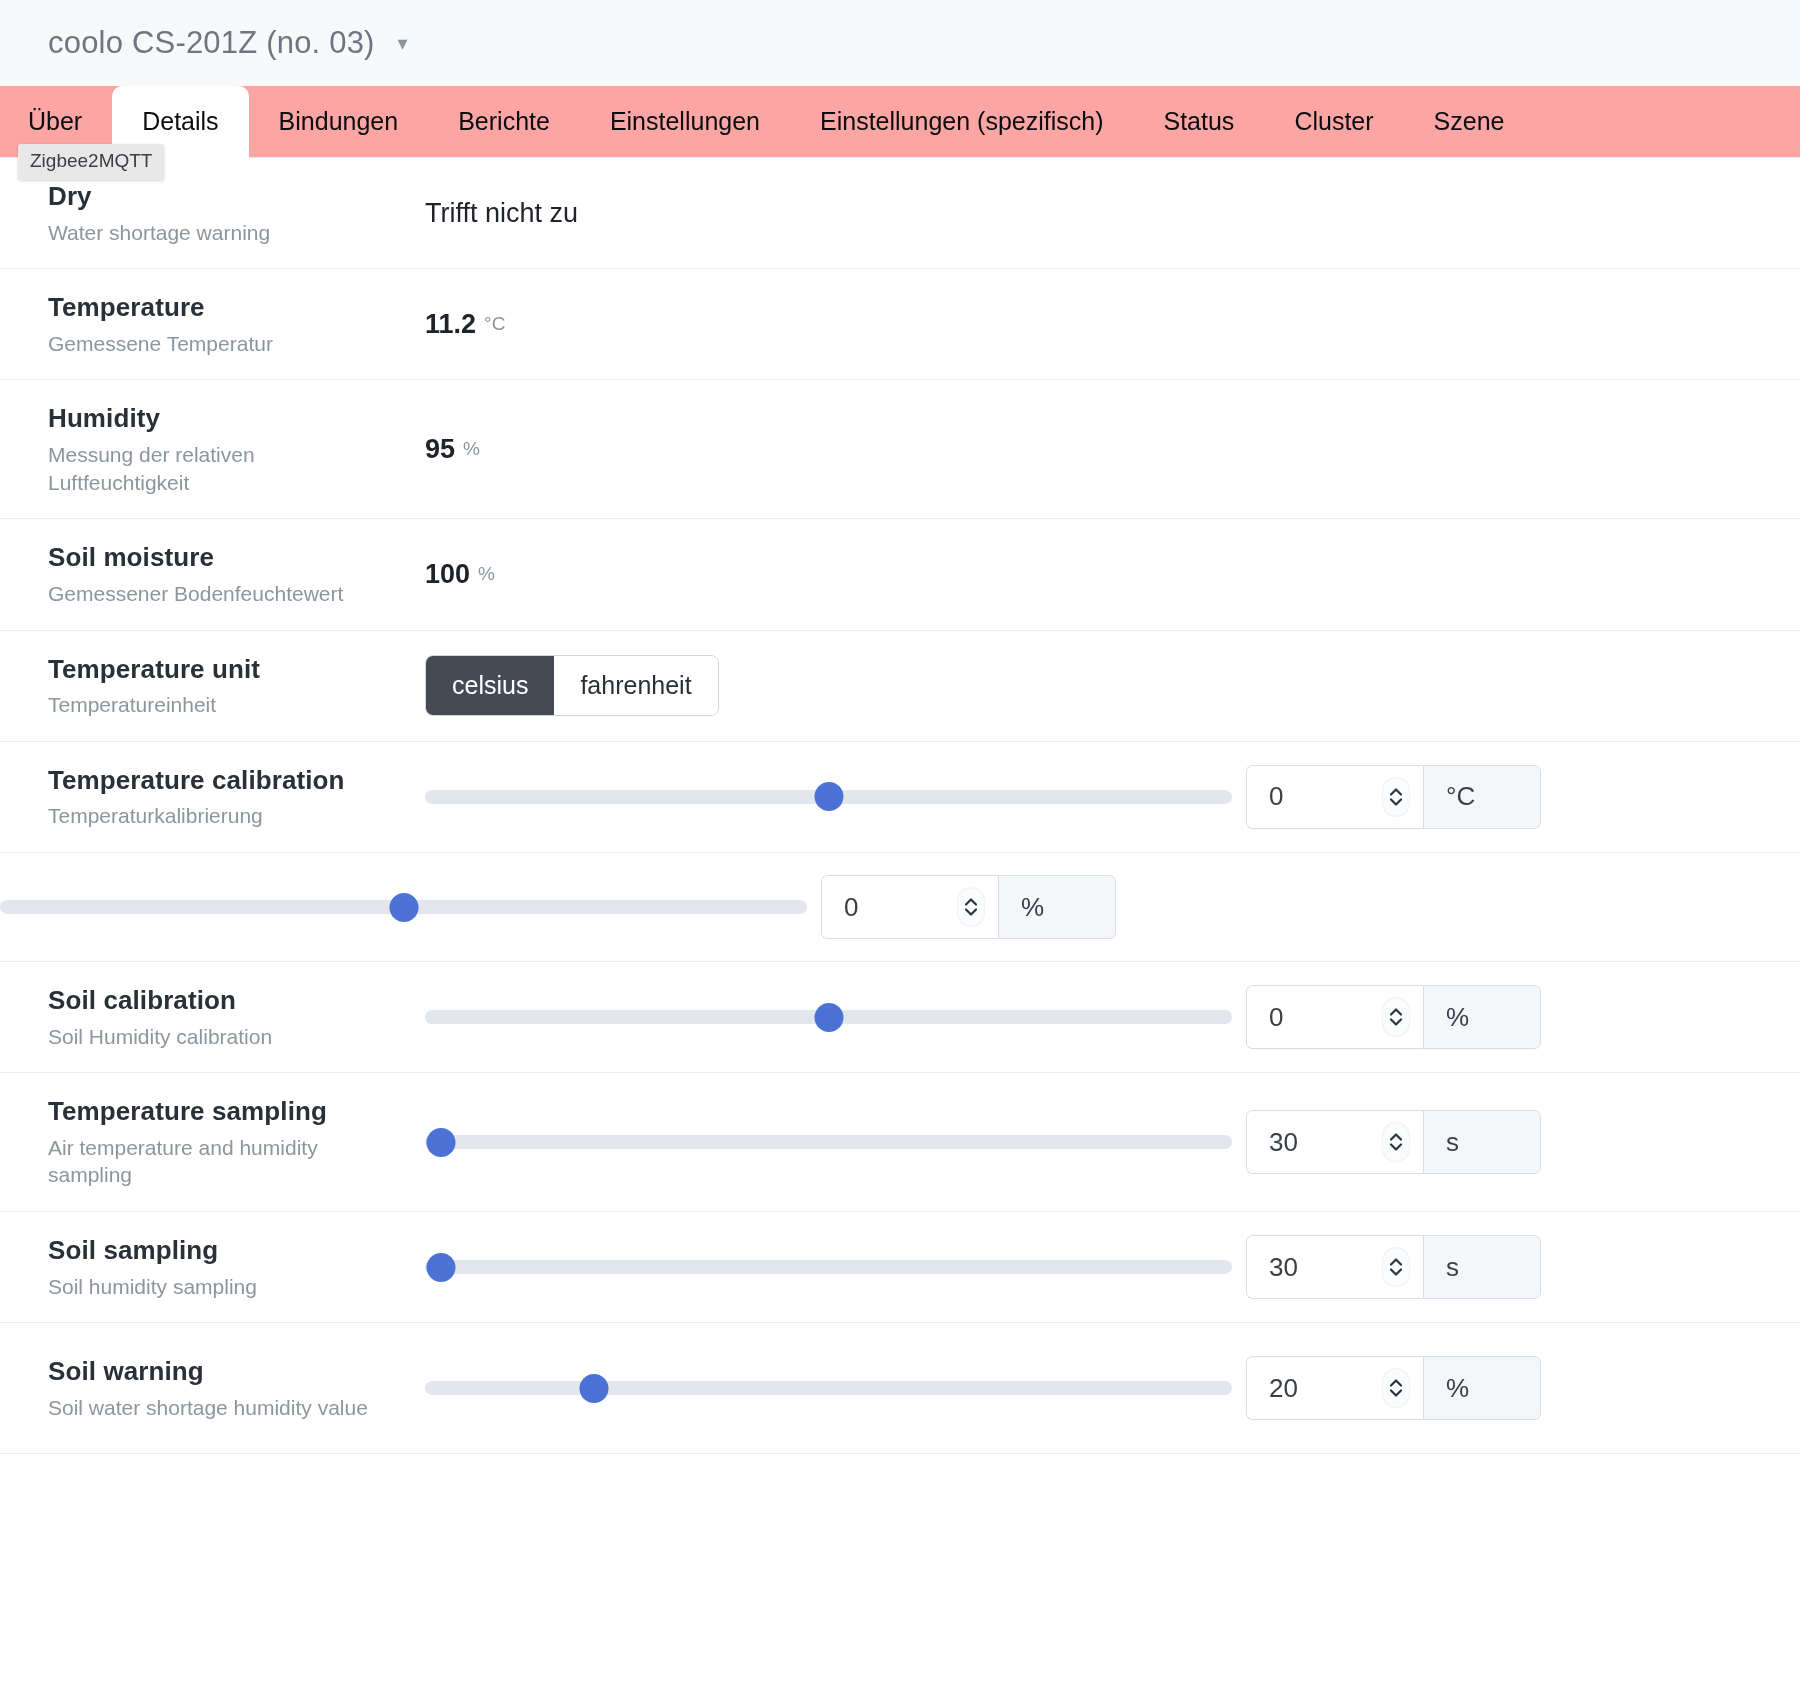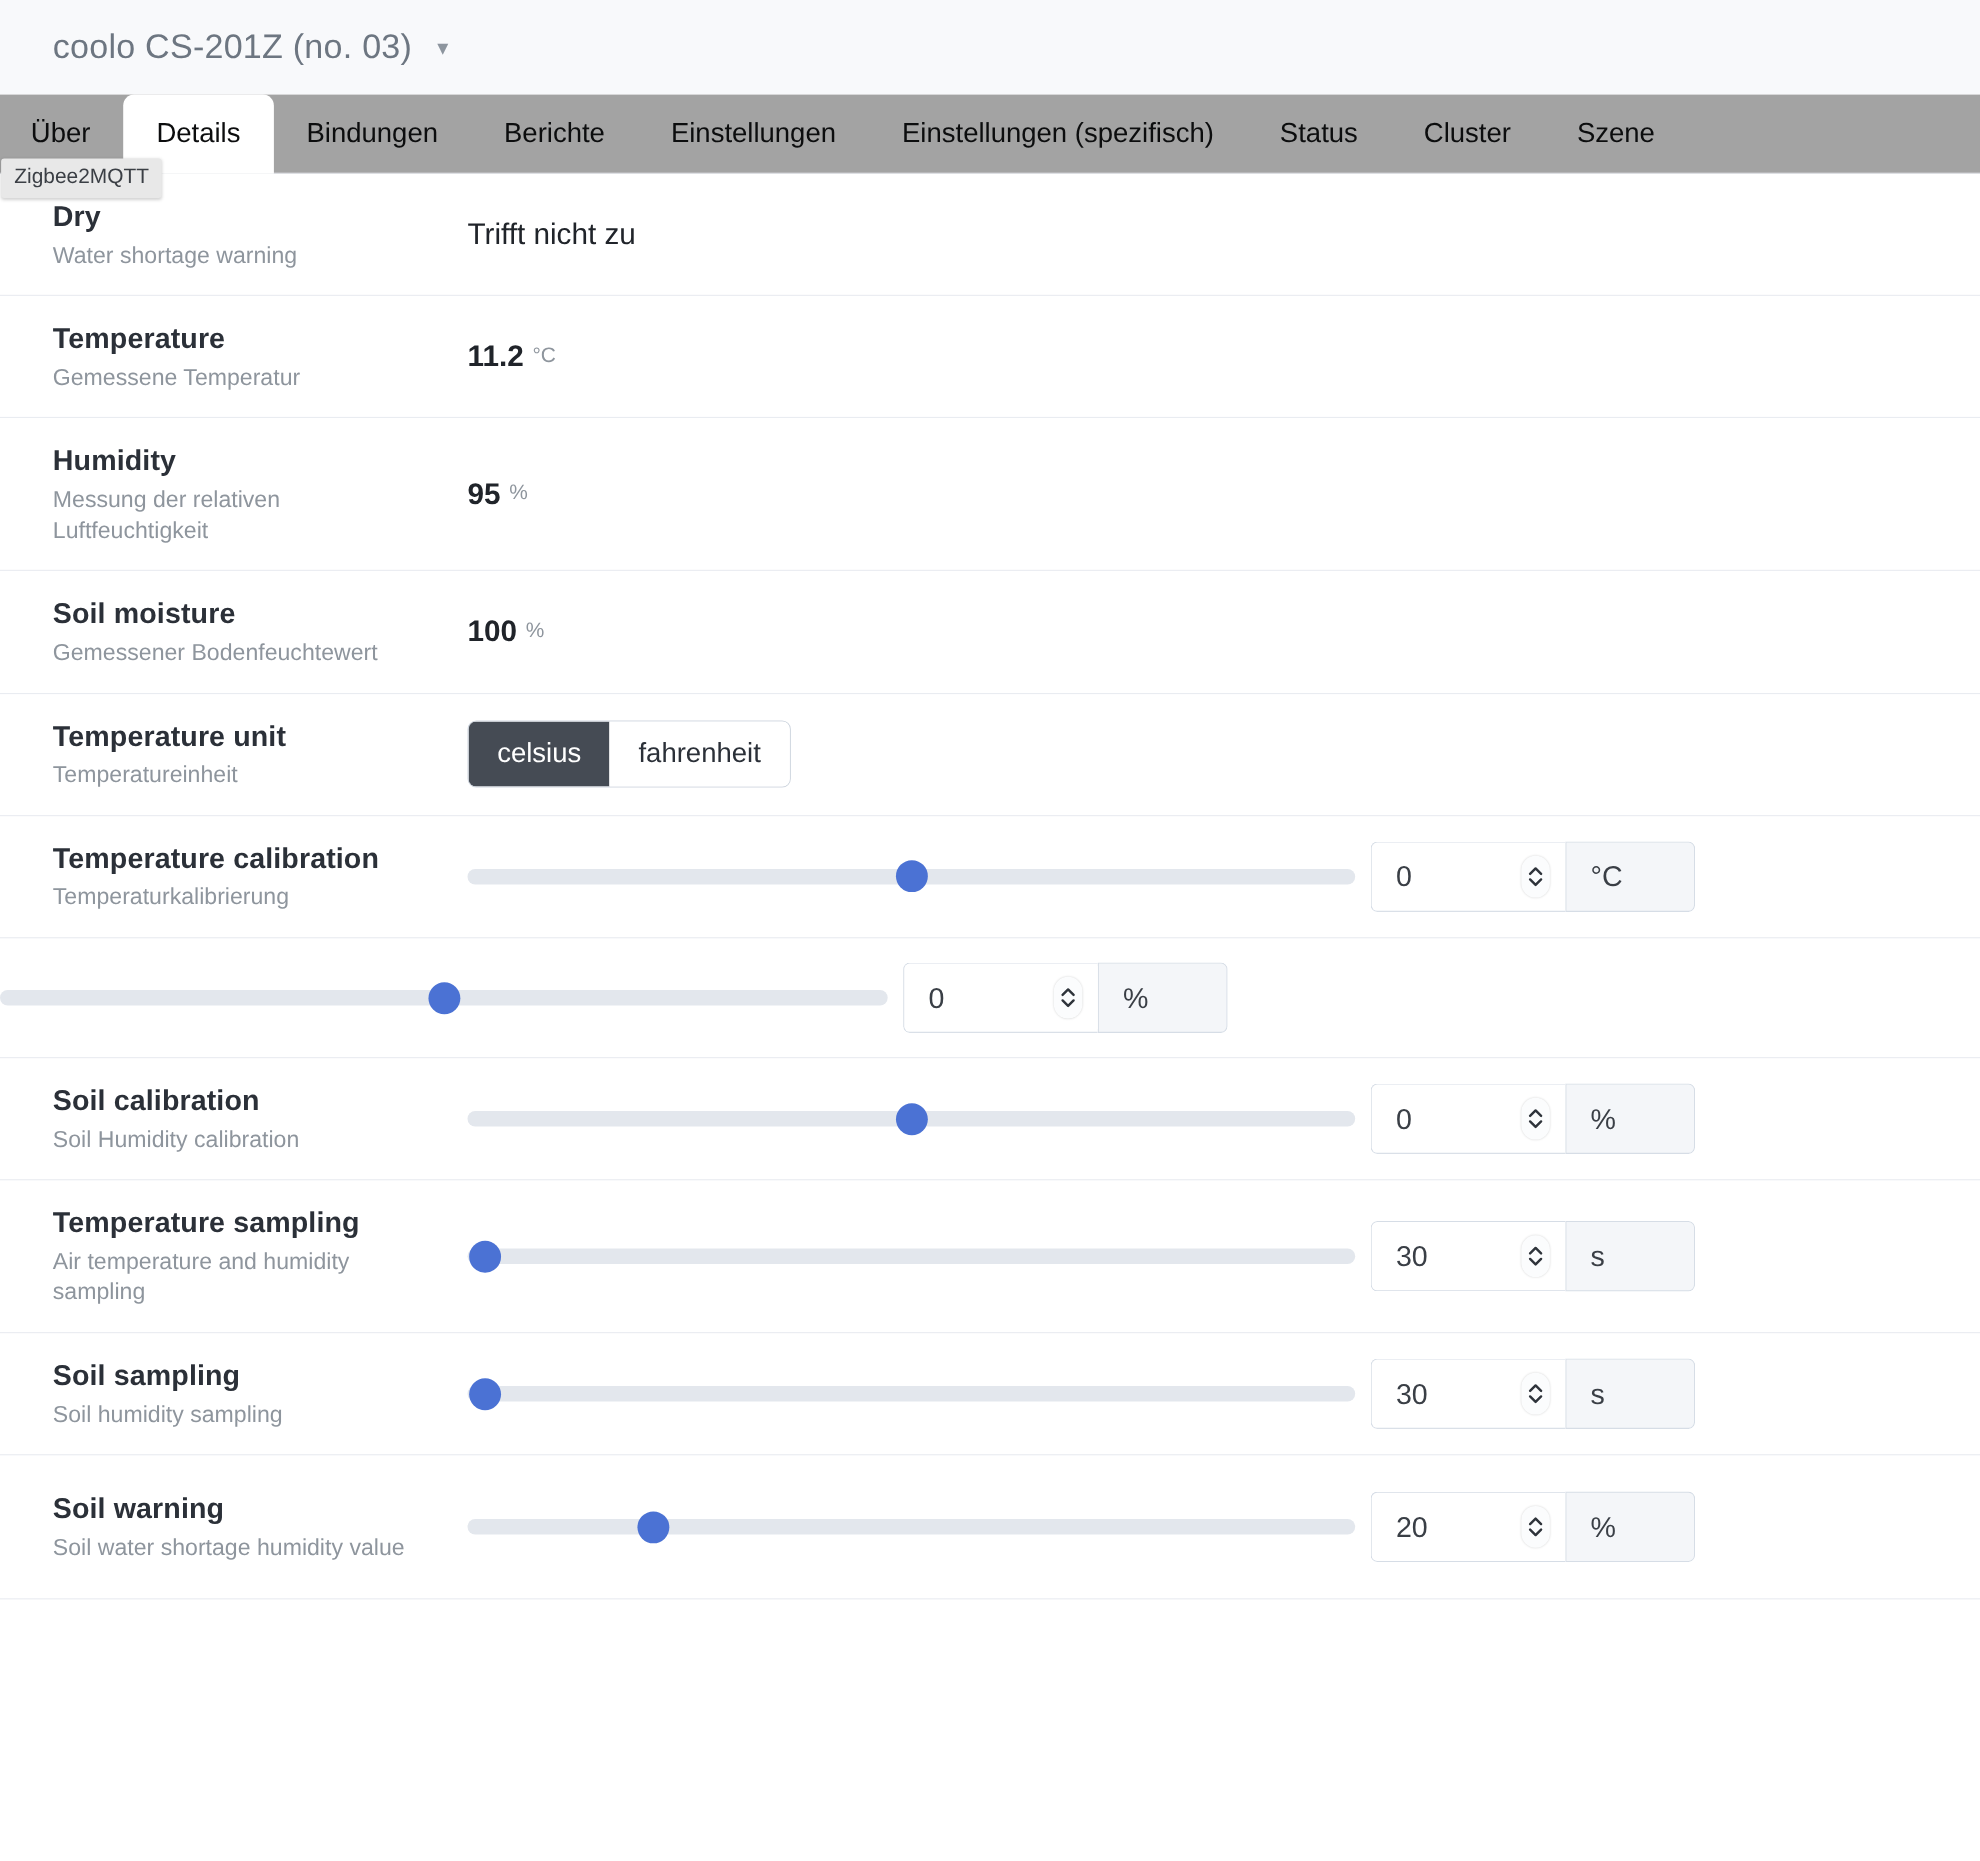--- a/index.html
+++ b/index.html
@@ -36,21 +36,21 @@
     margin-left: 14px;
     color: #8d959e;
     font-size: 20px;
     transform: translateY(-3px);
   }
 
   
   .tabbar {
     position: relative;
     height: 72px;
-    background: #a3a3a3;
+    background: #fca5a5;
     display: flex;
     align-items: flex-end;
     border-bottom: 1px solid #e6e9ee;
   }
   .tab {
     height: 72px;
     display: flex;
     align-items: center;
     padding: 0 30px;
     font-size: 25px;
@@ -62,21 +62,21 @@
   .tab.first { padding-left: 28px; }
   .tab.active {
     background: #ffffff;
     border-bottom: 1px solid #ffffff;
     margin-bottom: -1px;
   }
 
   
   .tooltip {
     position: absolute;
-    left: 1px;
+    left: 18px;
     top: 144px;
     background: #e8e8e8;
     color: #3b3f45;
     font-size: 19px;
     padding: 6px 12px 8px 12px;
     border-radius: 3px;
     box-shadow: 0 1px 3px rgba(0,0,0,.18);
     z-index: 30;
     white-space: nowrap;
   }

